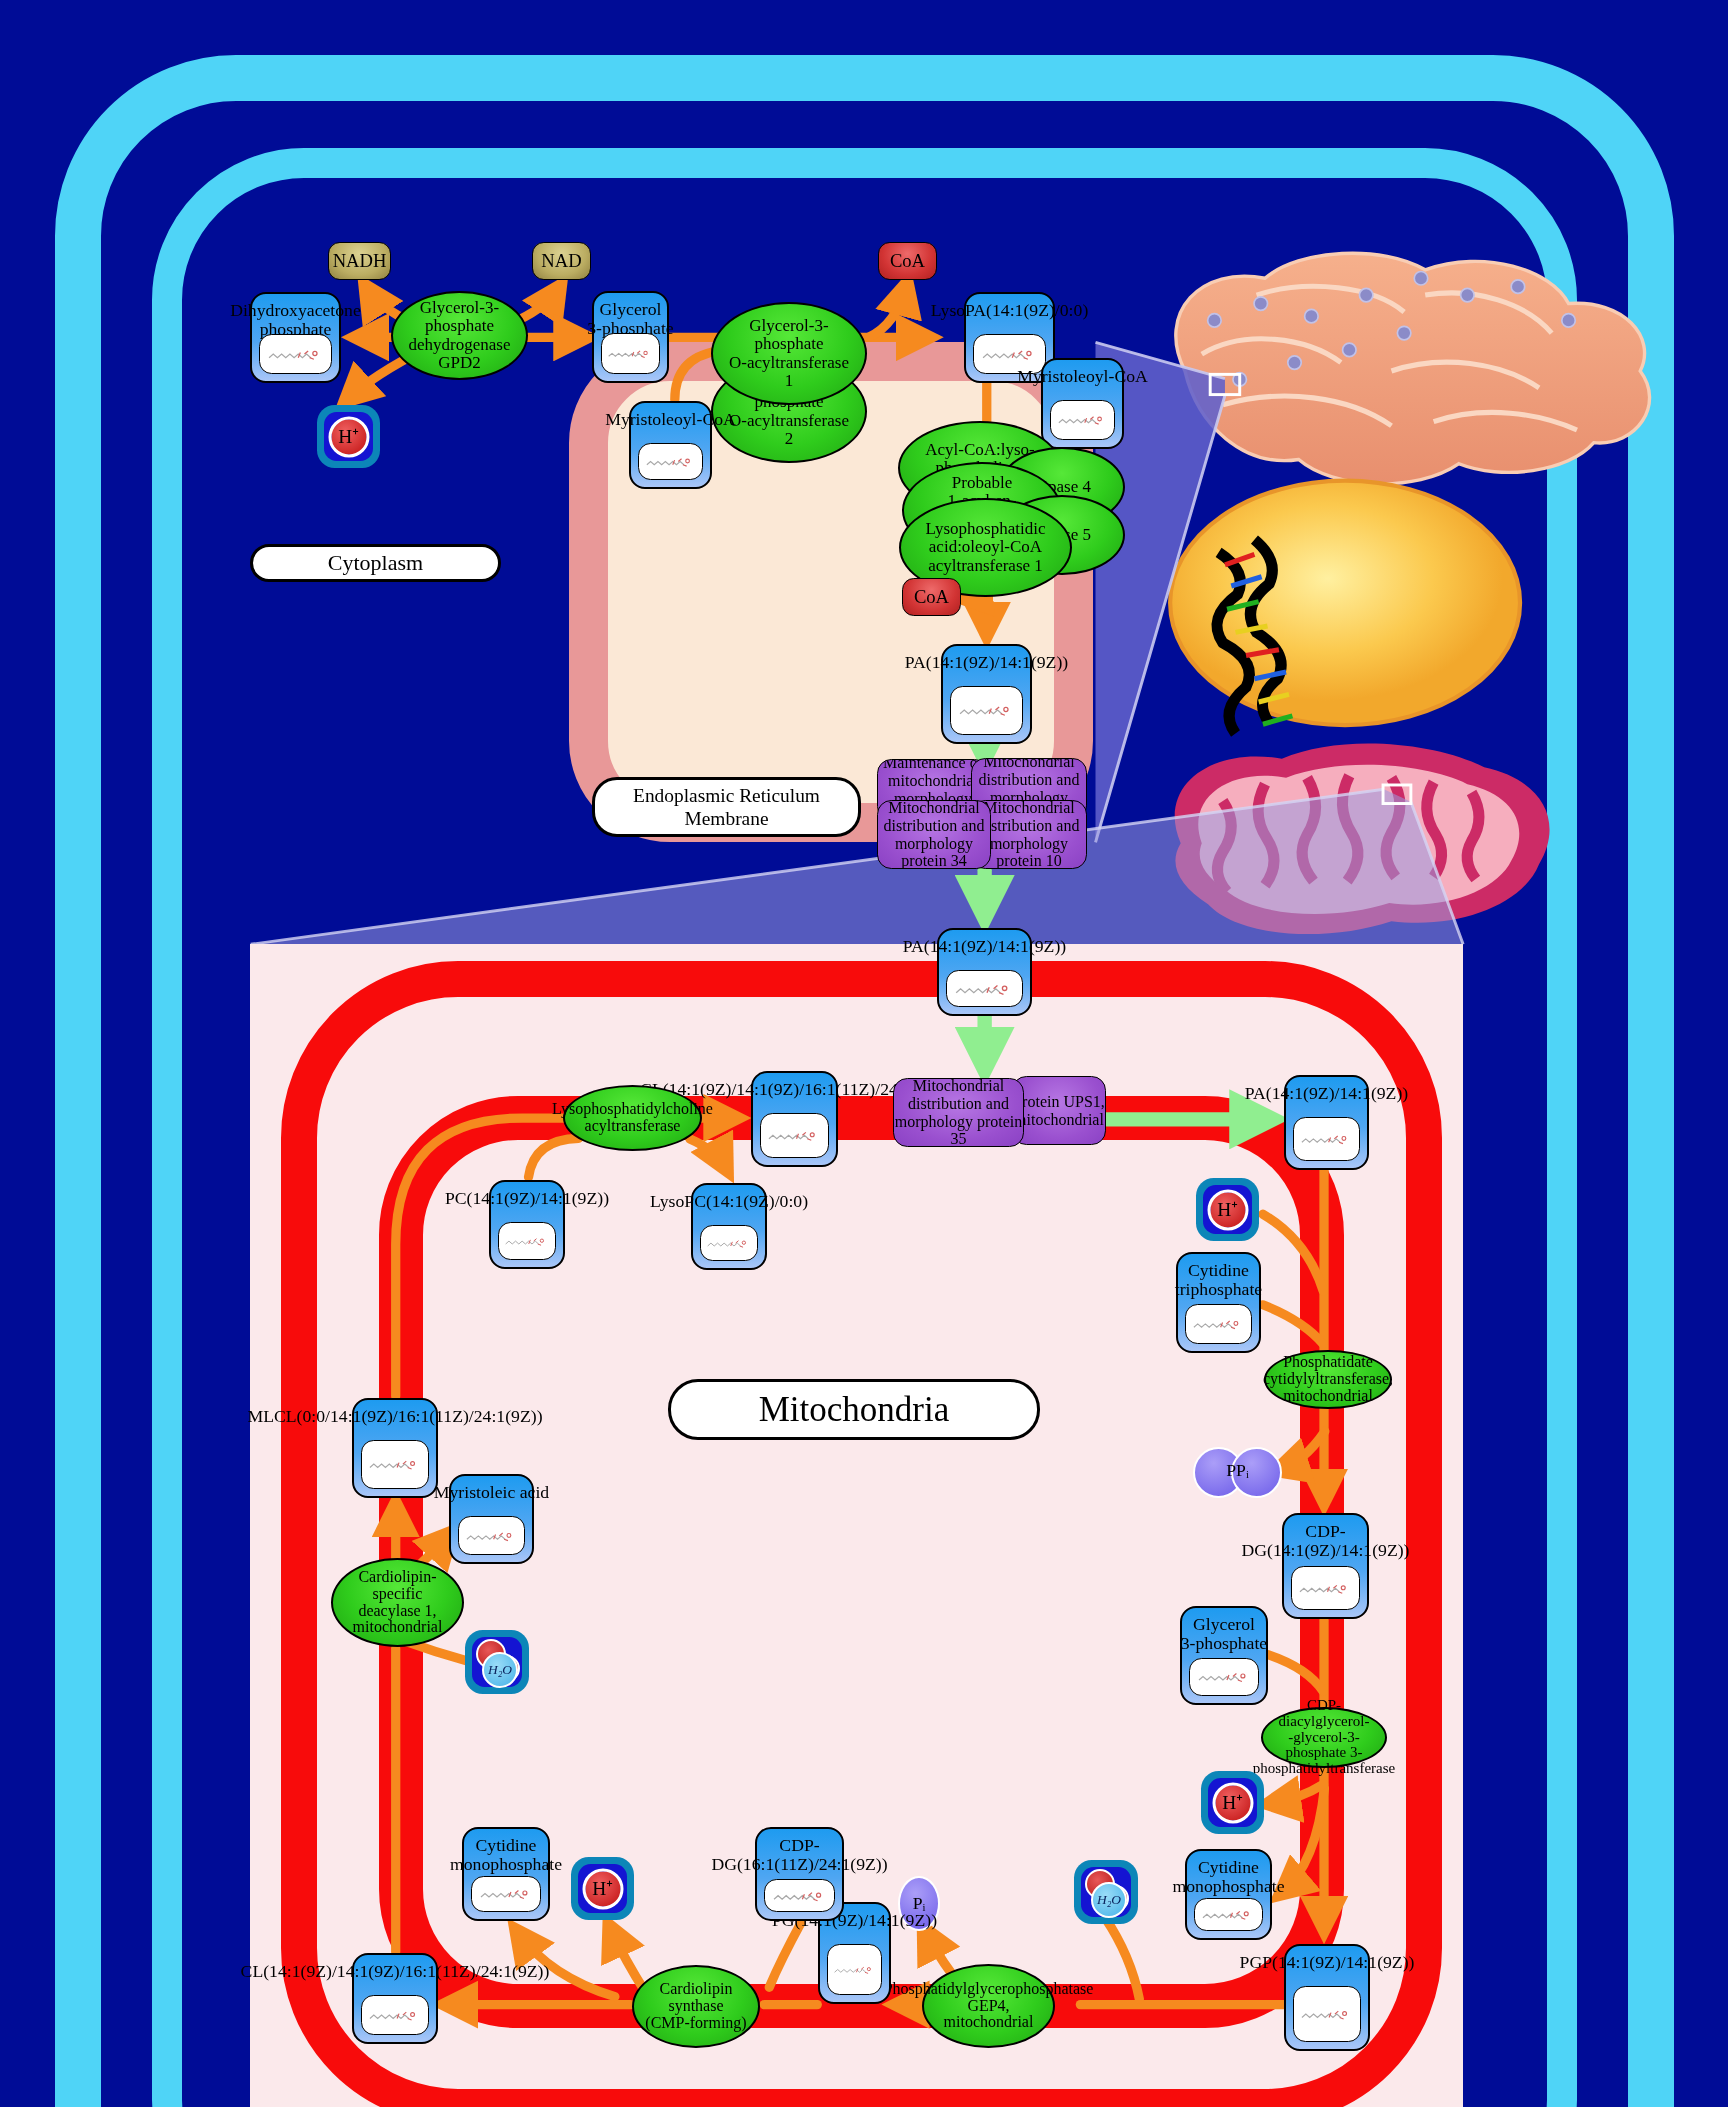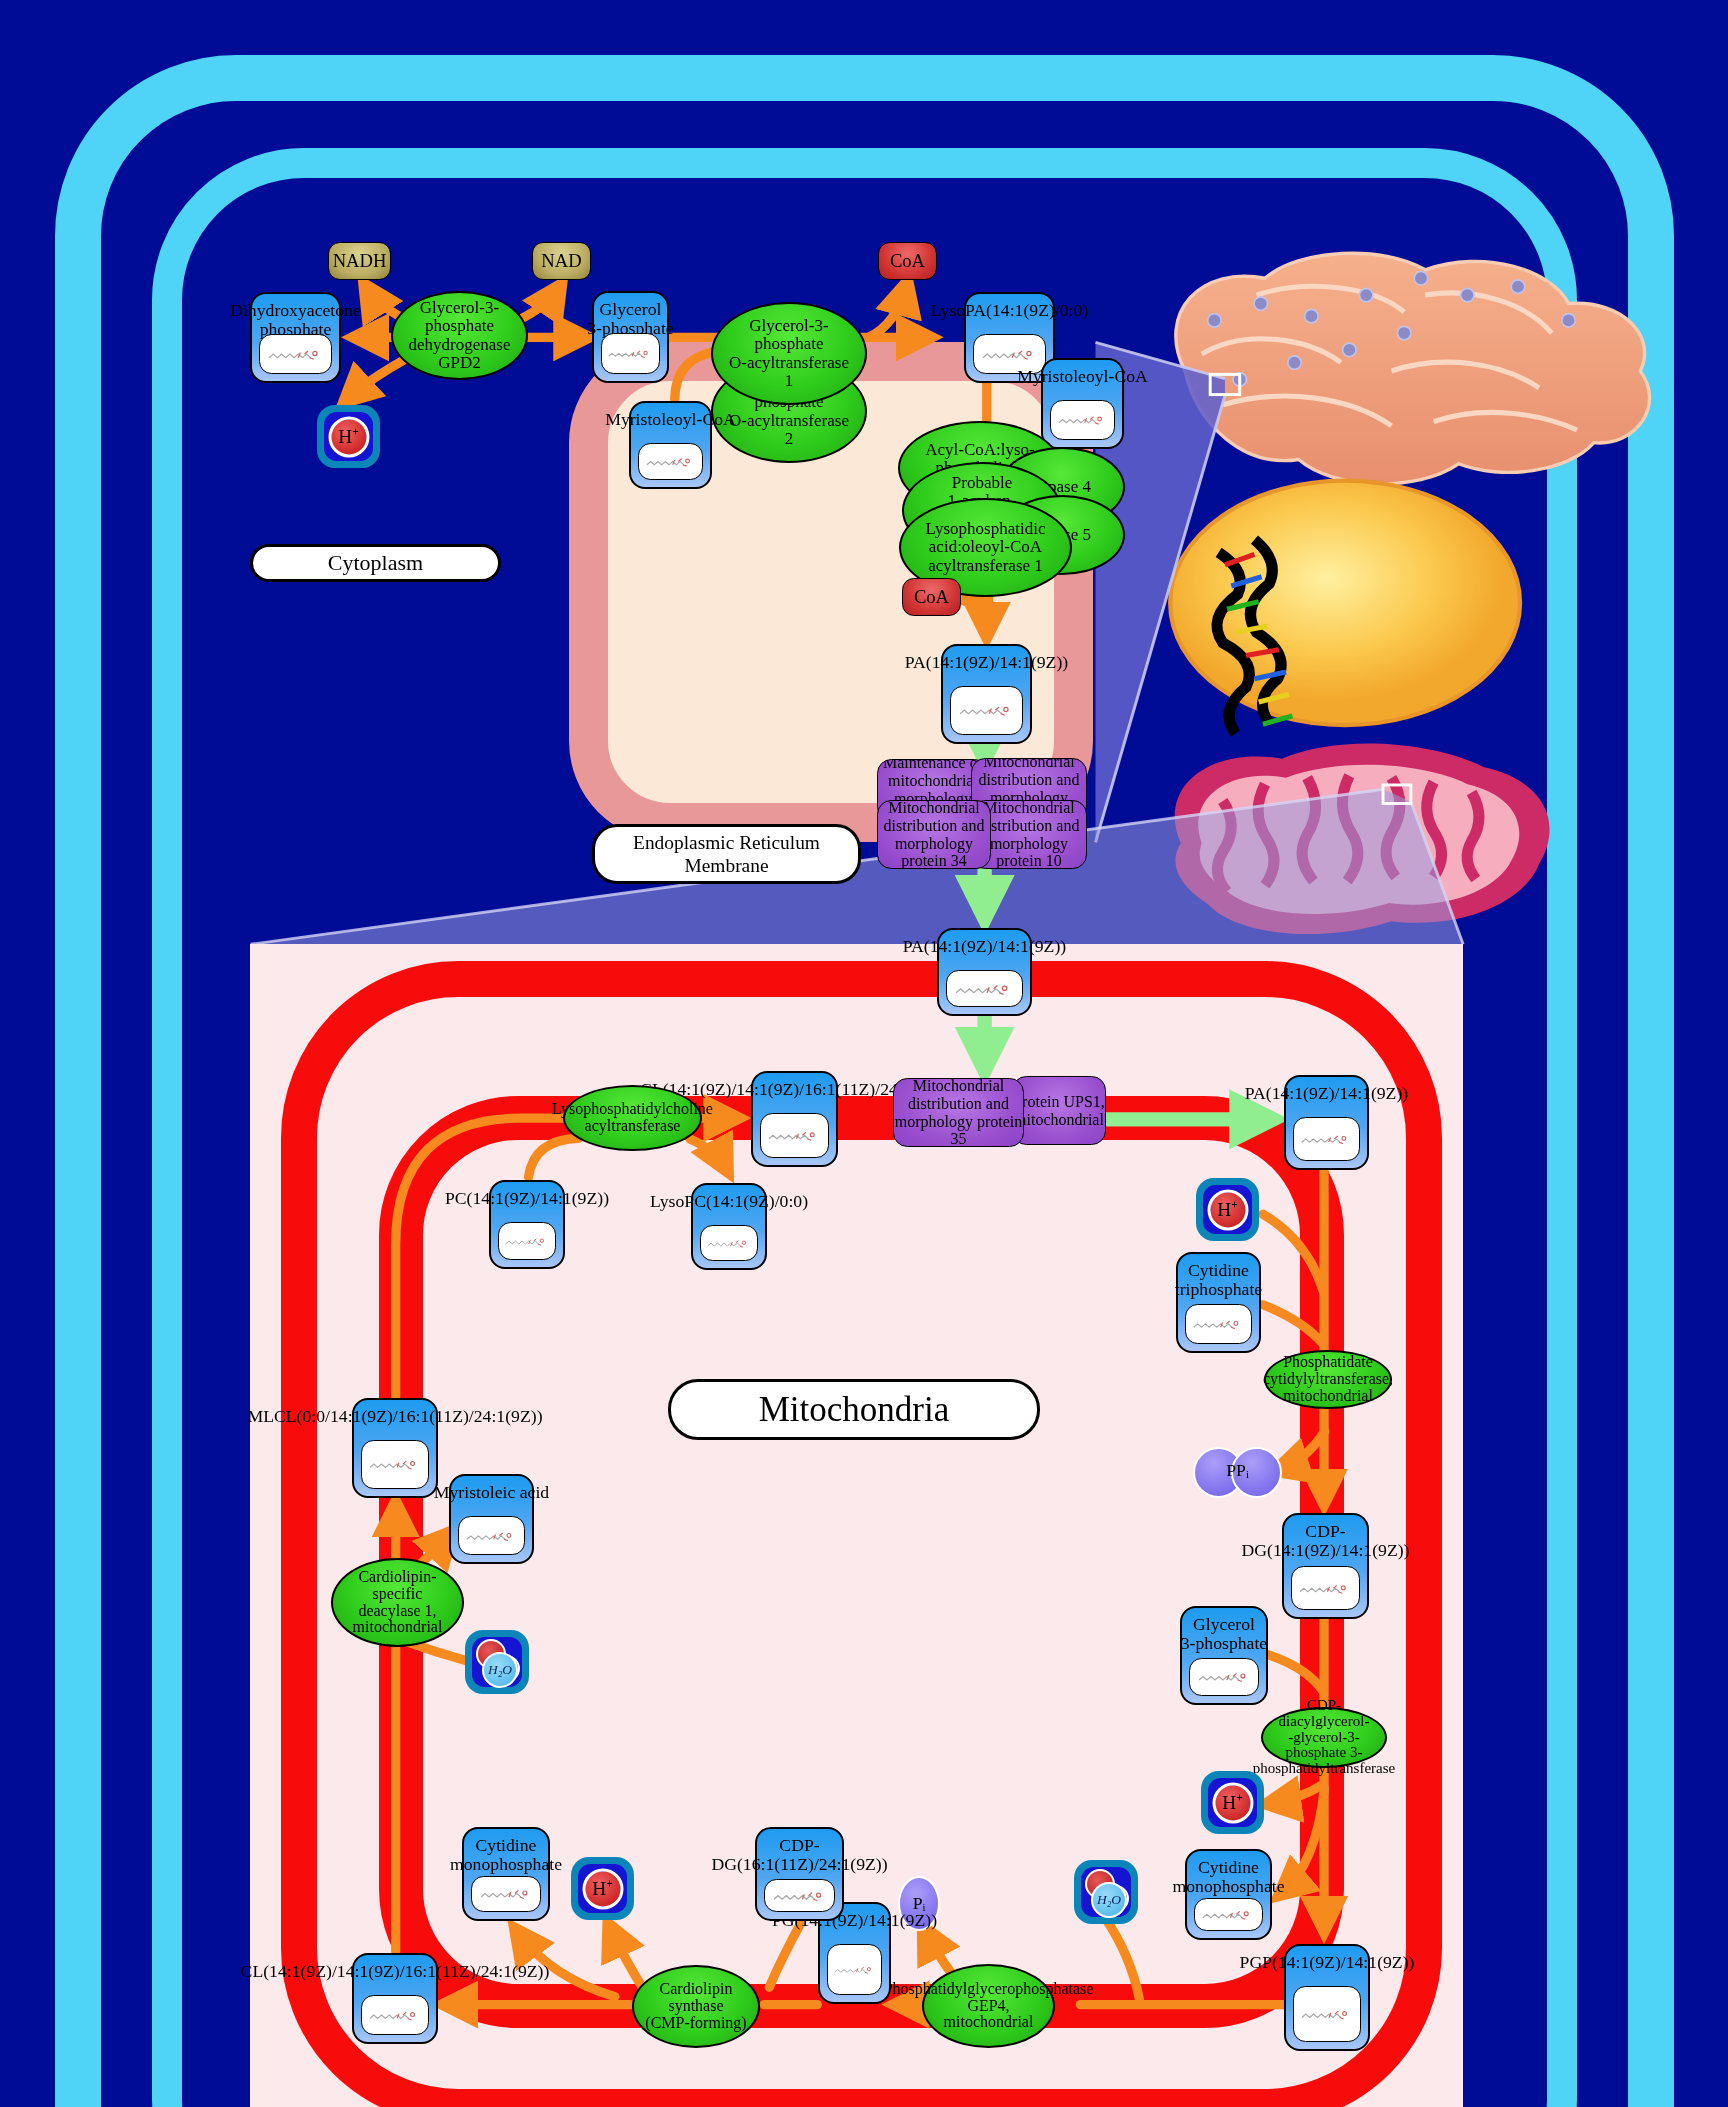--- a/index.html
+++ b/index.html
@@ -223,21 +223,21 @@
       <path d="M2335 1766 L2335 1790" marker-end="url(#ga)"></path>
       <path d="M2335 2064 L2335 2168" marker-end="url(#ga)"></path>
       <path d="M2335 2410 L2335 2528" marker-end="url(#ga)"></path>
       <path d="M2624 2655 L3008 2655" marker-end="url(#ga)"></path>
     </g>
   </svg>
 
   <div class="abs badge b-nad" style="left:328px;top:242px;width:63px;height:38px;text-align:right;">
       <span>NADH</span>
     </div>
-  <div class="abs badge b-nad" style="left:532px;top:242px;width:59px;height:38px;border-radius:11px;">
+  <div class="abs badge b-nad" style="left:532px;top:242px;width:59px;height:38px;">
       <span>NAD</span>
     </div>
   <div class="abs badge b-coa" style="left:878px;top:242px;width:59px;height:38px;">
       <span>CoA</span>
     </div>
 
   <div class="abs cbox" style="left:250px;top:292px;width:91px;height:91px;">
     <div class="clabel">Dihydroxyacetone
 phosphate</div>
     <div class="cbody">
@@ -319,21 +319,21 @@
 
   <div class="abs cbox" style="left:941px;top:644px;width:91px;height:100px;">
     <div class="clabel">PA(14:1(9Z)/14:1(9Z))</div>
     <div class="cbody">
         <svg class="mol" viewBox="0 0 110 55">
           <use href="#molz"></use>
         </svg>
       </div>
   </div>
 
-  <div class="abs pill" style="left:592px;top:824px;width:269px;height:60px;font-size:19.4px;line-height:1.2;">
+  <div class="abs pill" style="left:592px;top:777px;width:269px;height:60px;font-size:19.4px;line-height:1.2;">
     <span>Endoplasmic Reticulum
 Membrane</span></div>
 
   <div class="abs pbox" style="left:877px;top:759px;width:112px;height:62px;font-size:16px;">
       <span>Maintenance of
 mitochondrial
 morphology
 protein 1</span>
     </div>
   <div class="abs pbox" style="left:971px;top:758px;width:116px;height:62px;font-size:16px;">

